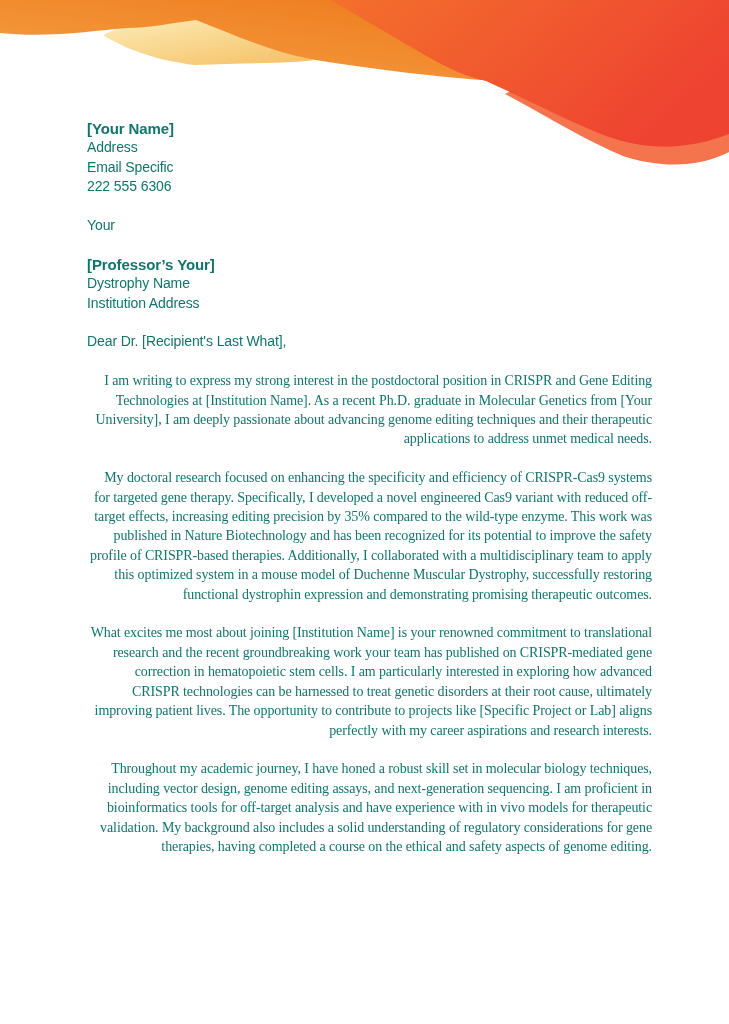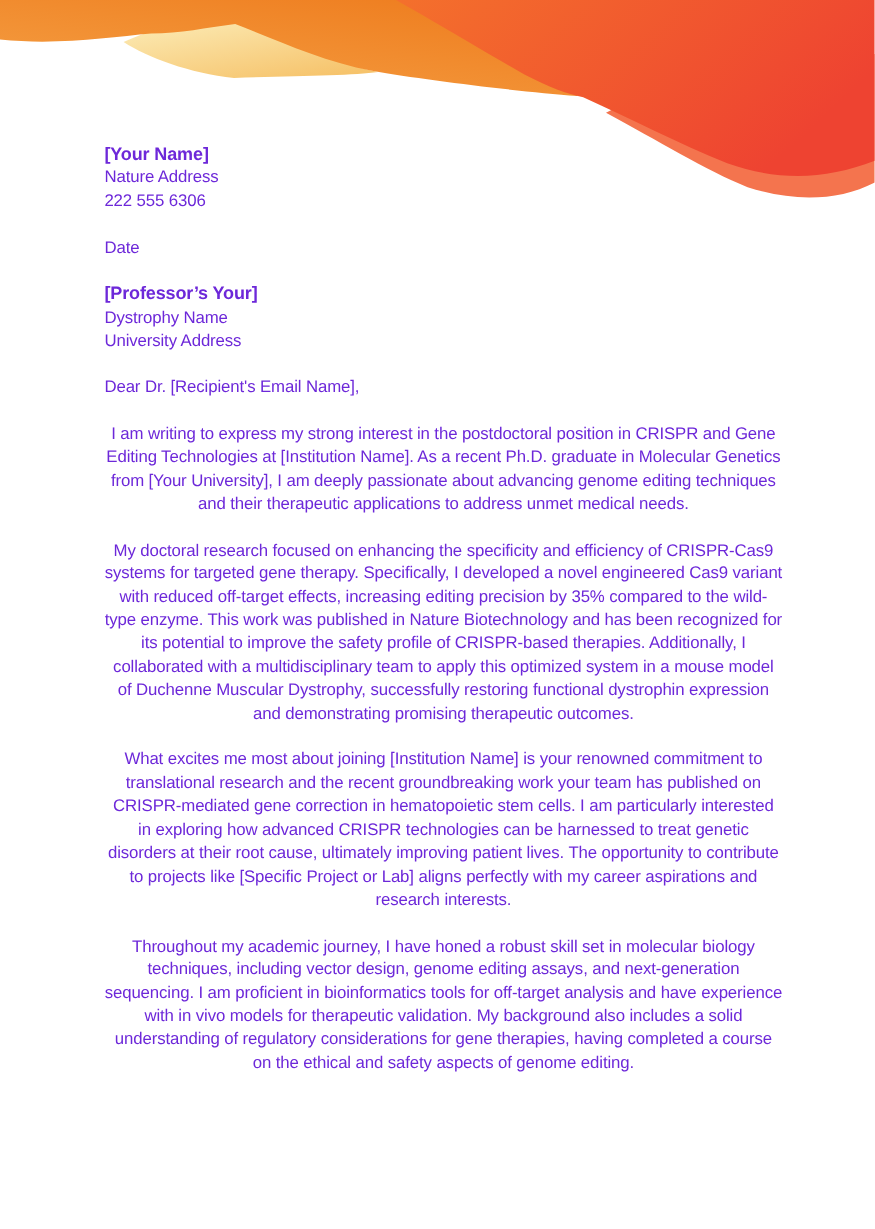--- a/index.html
+++ b/index.html
@@ -7,21 +7,21 @@
     padding: 0;
     background: #ffffff;
   }
   .page {
     position: relative;
     width: 729px;
     height: 1024px;
     background: #ffffff;
     overflow: hidden;
     font-family: "Liberation Sans", "DejaVu Sans", sans-serif;
-    color: #6d28d9;
+    color: #0f766e;
   }
   .header-graphic {
     position: absolute;
     top: 0;
     left: 0;
     width: 729px;
     height: 200px;
     display: block;
     pointer-events: none;
   }
@@ -38,21 +38,22 @@
     margin: 0;
   }
   .block-gap {
     margin-top: 19.4px !important;
   }
   .name-line {
     font-weight: bold;
     font-size: 15px;
   }
   .body-para {
-    text-align: center;
+    text-align: right;
+    font-family: Liberation Serif, serif;
   }
 </style>
 </head>
 <body>
 
 <div class="page">
 
   <svg class="header-graphic" viewBox="0 0 729 200" preserveAspectRatio="none" aria-hidden="true">
     <defs>
       <linearGradient id="gradYellow" x1="0" y1="0" x2="0.8" y2="1">
@@ -81,33 +82,34 @@
 
     <path fill="url(#gradRed)" d="M 330,0 C 355,14 395,38 437,62 C 458,73 472,78 486,81
              C 524,98 566,120 606,136 C 648,151 688,150 729,134
              L 729,0 Z"></path>
   </svg>
 
   <div class="letter-content">
 
     <div>
       <p class="name-line">[Your Name]</p>
-      <p>Nature Address</p>
+      <p>Address</p>
+      <p>Email Specific</p>
       <p>222 555 6306</p>
     </div>
 
-    <p class="block-gap">Date</p>
+    <p class="block-gap">Your</p>
 
     <div class="block-gap">
       <p class="name-line">[Professor’s Your]</p>
       <p>Dystrophy Name</p>
-      <p>University Address</p>
+      <p>Institution Address</p>
     </div>
 
-    <p class="block-gap">Dear Dr. [Recipient's Email Name],</p>
+    <p class="block-gap">Dear Dr. [Recipient's Last What],</p>
 
     <p class="block-gap body-para">I am writing to express my strong interest in the postdoctoral position in CRISPR and Gene Editing Technologies at [Institution Name]. As a recent Ph.D. graduate in Molecular Genetics from [Your University], I am deeply passionate about advancing genome editing techniques and their therapeutic applications to address unmet medical needs.</p>
 
     <p class="block-gap body-para">My doctoral research focused on enhancing the specificity and efficiency of CRISPR-Cas9 systems for targeted gene therapy. Specifically, I developed a novel engineered Cas9 variant with reduced off-target effects, increasing editing precision by 35% compared to the wild-type enzyme. This work was published in Nature Biotechnology and has been recognized for its potential to improve the safety profile of CRISPR-based therapies. Additionally, I collaborated with a multidisciplinary team to apply this optimized system in a mouse model of Duchenne Muscular Dystrophy, successfully restoring functional dystrophin expression and demonstrating promising therapeutic outcomes.</p>
 
     <p class="block-gap body-para">What excites me most about joining [Institution Name] is your renowned commitment to translational research and the recent groundbreaking work your team has published on CRISPR-mediated gene correction in hematopoietic stem cells. I am particularly interested in exploring how advanced CRISPR technologies can be harnessed to treat genetic disorders at their root cause, ultimately improving patient lives. The opportunity to contribute to projects like [Specific Project or Lab] aligns perfectly with my career aspirations and research interests.</p>
 
     <p class="block-gap body-para">Throughout my academic journey, I have honed a robust skill set in molecular biology techniques, including vector design, genome editing assays, and next-generation sequencing. I am proficient in bioinformatics tools for off-target analysis and have experience with in vivo models for therapeutic validation. My background also includes a solid understanding of regulatory considerations for gene therapies, having completed a course on the ethical and safety aspects of genome editing.</p>
 
   </div>

